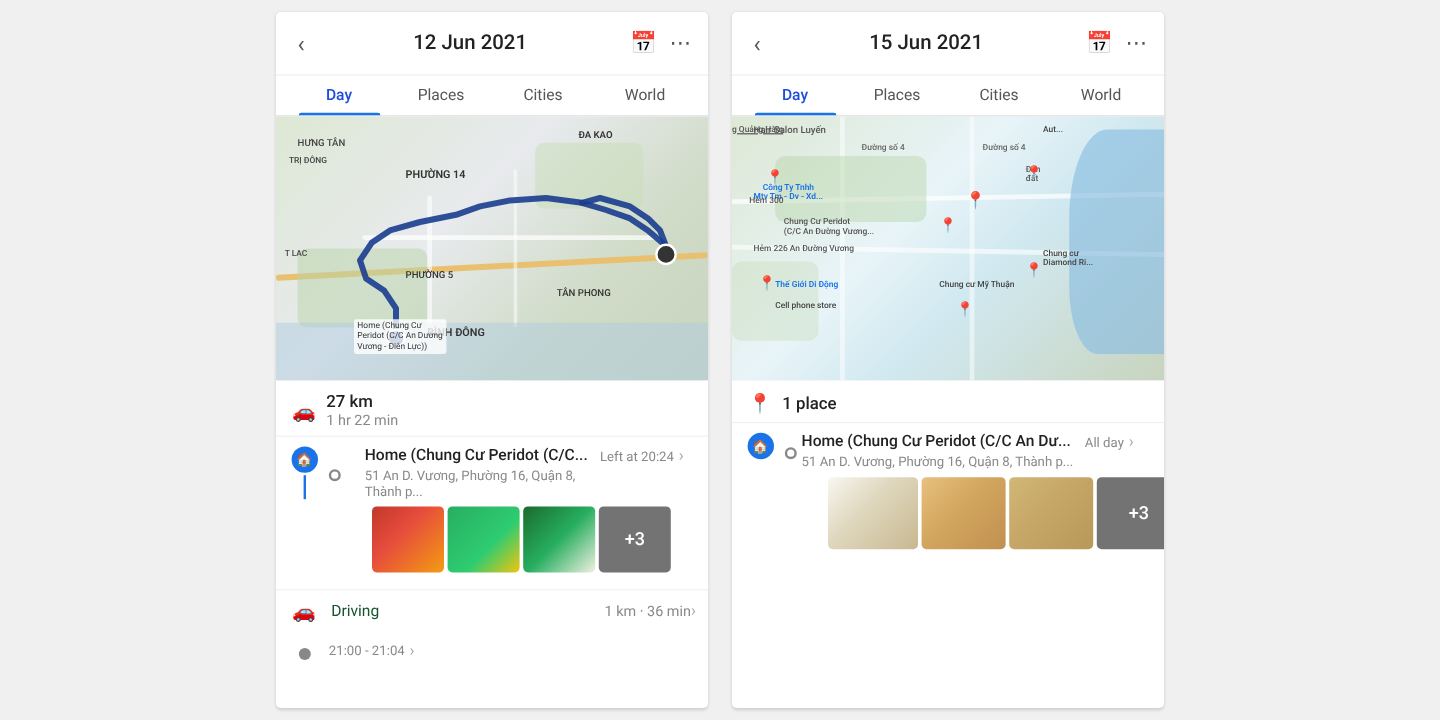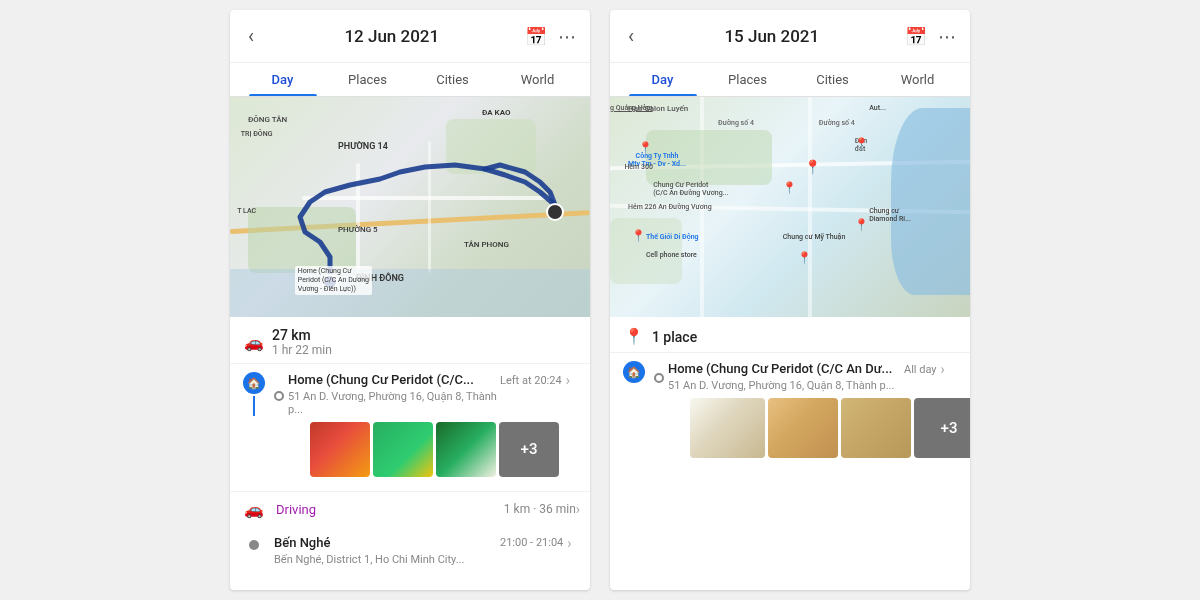--- a/index.html
+++ b/index.html
@@ -275,21 +275,21 @@
     }
     .driving-icon {
       font-size: 16px;
       margin-right: 8px;
       color: #555;
       min-width: 28px;
       text-align: center;
     }
     .driving-label {
       font-size: 13px;
-      color: #a21caf;
+      color: #14532d;
       flex: 1;
     }
     .driving-time {
       font-size: 12px;
       color: #888;
     }
     
     .photo-1 { background: linear-gradient(135deg, #c0392b 0%, #e74c3c 40%, #f39c12 100%); }
     .photo-2 { background: linear-gradient(135deg, #27ae60 0%, #2ecc71 60%, #f1c40f 100%); }
     .photo-3 { background: linear-gradient(135deg, #1a6b2a 0%, #27ae60 50%, #f0f0e0 100%); }
@@ -329,21 +329,21 @@
         <div class="road-h" style="top:60%;left:0;width:100%;height:5px;background:#e8c070;transform:rotate(-3deg);transform-origin:left center;"></div>
         <div class="road-h" style="top:45%;left:20%;width:70%;height:4px;background:#fff;opacity:0.7;"></div>
         <div class="road-v" style="top:30%;left:35%;height:50%;width:4px;background:#fff;opacity:0.6;"></div>
         <div class="road-v" style="top:20%;left:55%;height:60%;width:3px;background:#fff;opacity:0.5;"></div>
 
         <div style="position:absolute;top:50%;left:5%;width:30%;height:30%;background:#b8d4a8;border-radius:8px;opacity:0.5;"></div>
         <div style="position:absolute;top:10%;left:60%;width:25%;height:25%;background:#c8ddb8;border-radius:8px;opacity:0.5;"></div>
 
         <div style="position:absolute;bottom:0;left:0;width:100%;height:22%;background:#b0cce0;opacity:0.5;border-radius:0;"></div>
 
-        <span class="map-label" style="top:8%;left:5%;font-size:8px;color:#444;">ĐÔNG TÂN</span>
+        <span class="map-label" style="top:8%;left:5%;font-size:8px;color:#444;">HƯNG TÂN</span>
         <span class="map-label" style="top:20%;left:30%;font-size:9px;color:#333;font-weight:600;">PHƯỜNG 14</span>
         <span class="map-label" style="top:15%;left:3%;font-size:7px;color:#444;">TRỊ ĐÔNG</span>
         <span class="map-label" style="top:50%;left:2%;font-size:7px;color:#444;">T LAC</span>
         <span class="map-label" style="top:58%;left:30%;font-size:8px;color:#333;">PHƯỜNG 5</span>
         <span class="map-label" style="top:65%;left:65%;font-size:8px;color:#333;">TÂN PHONG</span>
         <span class="map-label" style="top:80%;left:35%;font-size:9px;color:#333;font-weight:600;">BÌNH ĐÔNG</span>
         <span class="map-label" style="top:5%;left:70%;font-size:8px;color:#333;font-weight:600;">ĐA KAO</span>
 
         <svg class="map-route" viewBox="0 0 360 220" xmlns="http://www.w3.org/2000/svg">
           <polyline points="100,185 100,160 90,145 75,135 70,120 80,105 95,95 120,88 150,82 170,75 195,70 225,68 255,72 275,78 295,85 310,95 325,108 325,115" fill="none" stroke="#1a3d8f" stroke-width="5" stroke-linecap="round" stroke-linejoin="round" opacity="0.9"></polyline>
@@ -372,21 +372,21 @@
 
       <div class="timeline-container">
 
         <div class="timeline-item">
           <div class="timeline-left">
             <div class="timeline-dot-home">🏠</div>
             <div class="timeline-line"></div>
           </div>
           <div class="timeline-content">
             <div style="display:flex;align-items:flex-start;justify-content:space-between;">
-              <div style="display:flex;align-items:center;gap:4px;">
+              <div style="display:flex;align-items:center;gap:20px;">
                 <div class="circle-o"></div>
                 <div>
                   <div class="timeline-title">Home (Chung Cư Peridot (C/C...</div>
                   <div class="timeline-sub">51 An D. Vương, Phường 16, Quận 8, Thành p...</div>
                 </div>
               </div>
               <div class="timeline-right">
                 <span>Left at 20:24</span>
                 <span class="chevron">›</span>
               </div>
@@ -407,24 +407,20 @@
           <span class="driving-time">1 km · 36 min</span>
           <span class="chevron">›</span>
         </div>
 
         <div class="timeline-item">
           <div class="timeline-left">
             <div class="timeline-dot-stop"></div>
           </div>
           <div class="timeline-content">
             <div style="display:flex;align-items:flex-start;justify-content:space-between;">
-              <div>
-                <div class="timeline-title">Bến Nghé</div>
-                <div class="timeline-sub">Bến Nghé, District 1, Ho Chi Minh City...</div>
-              </div>
               <div class="timeline-right">
                 <span>21:00 - 21:04</span>
                 <span class="chevron">›</span>
               </div>
             </div>
           </div>
         </div>
       </div>
     </div>
   </div>

